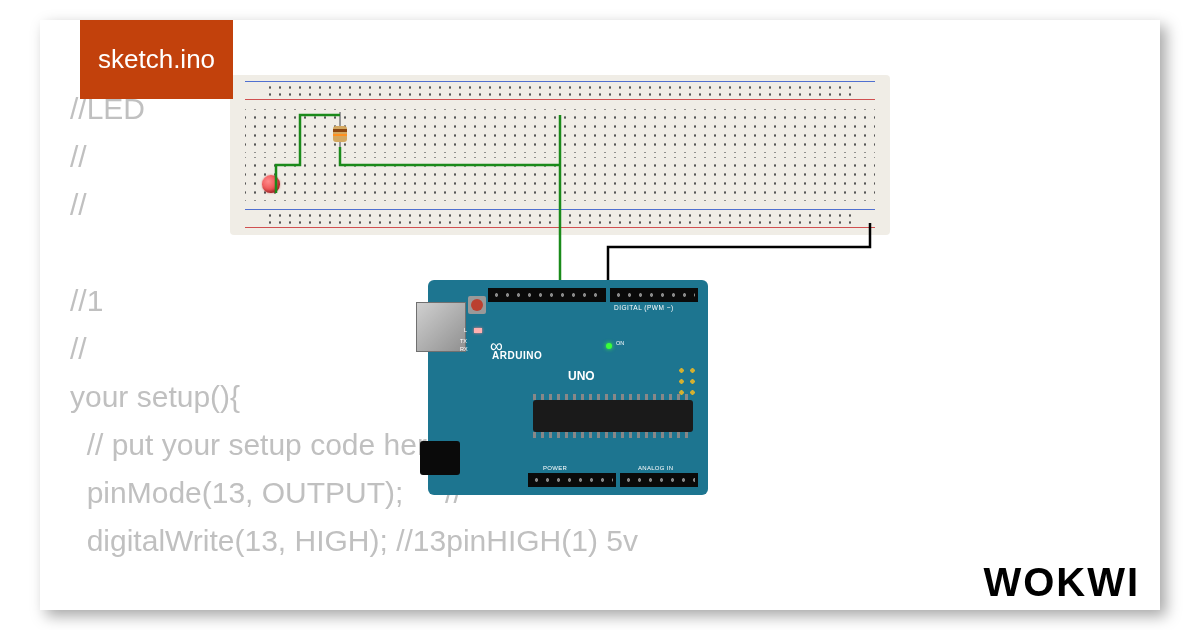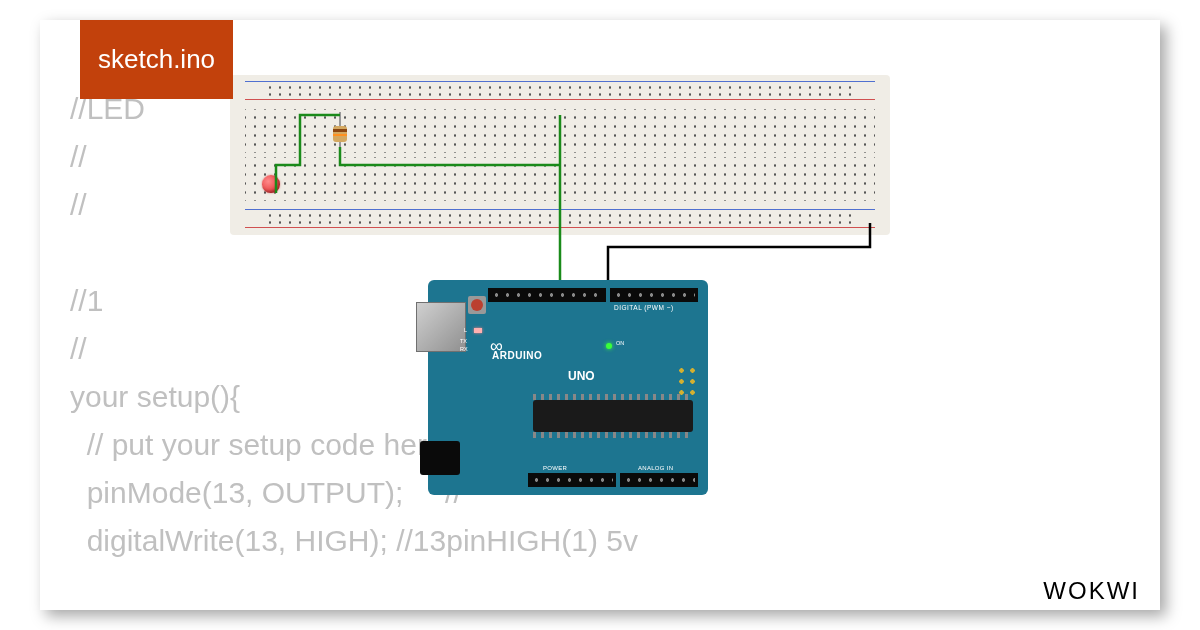--- a/index.html
+++ b/index.html
@@ -245,22 +245,22 @@
     .ard-chip::before { top:-6px; }
     .ard-chip::after { bottom:-6px; }
     .ard-led-l { position:absolute; top:48px; left:46px; width:8px; height:5px; background:#ffb0b0; box-shadow:0 0 3px #ff8080; }
     .ard-led-on { position:absolute; top:63px; left:178px; width:6px; height:6px; background:#3aff3a; border-radius:50%; box-shadow:0 0 4px #3aff3a; }
     .ard-tiny { position:absolute; color:#fff; font-size:5.5px; }
     .ard-icsp { position:absolute; right:10px; top:85px; width:22px; height:34px; background-image: radial-gradient(circle, #d4b030 2px, transparent 2.5px); background-size:11px 11px; }
     .logo {
       position:absolute;
       bottom:25px;
       right:60px;
-      font-size:24px;
-      font-weight:400;
+      font-size:40px;
+      font-weight:700;
       font-family: "Comic Sans MS", cursive, sans-serif;
       letter-spacing:2px;
       color:#000;
     }
   </style>
 </head>
 <body>
 
 <div class="card"></div>
 

